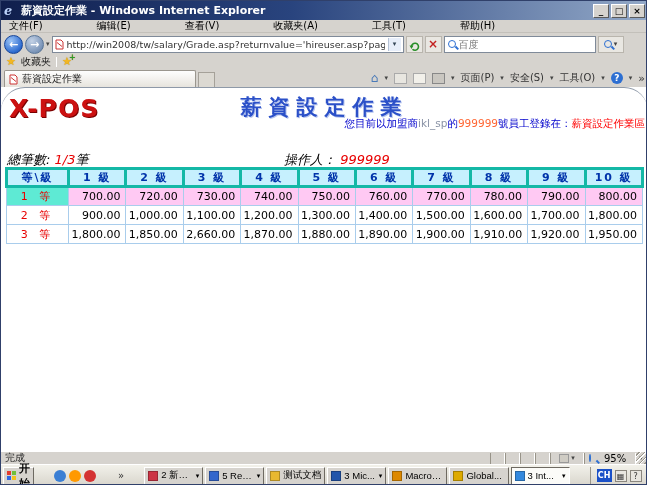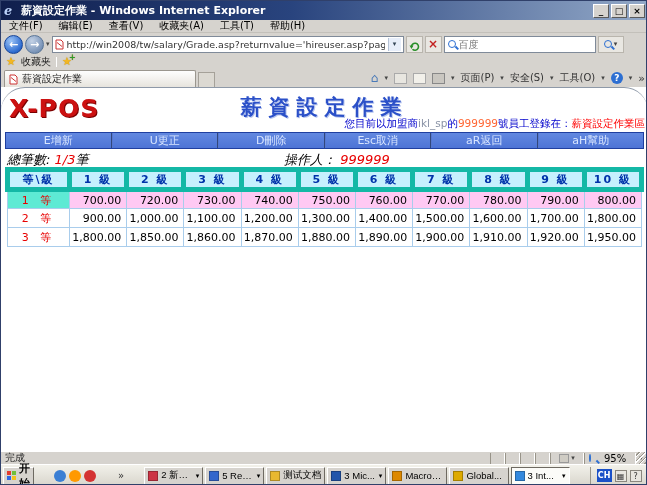--- a/index.html
+++ b/index.html
@@ -13,21 +13,21 @@
     background:linear-gradient(90deg,#101f4d 0%,#29447e 45%,#93a9c8 100%);
     display:flex; align-items:center; padding:0 3px; }
   .ie-logo { width:13px; height:13px; color:#bcd2f8; font:bold italic 13px/13px "DejaVu Serif",serif; margin-right:4px; }
   .title-text { color:#fff; font-size:11px; font-weight:bold; flex:1; white-space:nowrap; overflow:hidden; }
   .win-btn { width:16px; height:14px; margin-left:2px; background:#d6d3ce;
     border:1px solid; border-color:#fff #5a5a5a #5a5a5a #fff; font:bold 9px/12px "DejaVu Sans",sans-serif;
     text-align:center; color:#000; }
 
   
   .menubar { position:absolute; left:0; top:19px; width:647px; height:13px; background:#d6d3ce;
-    display:flex; align-items:center; font-size:10px; color:#000; border-bottom:1px solid #c3c0ba; }
+    display:flex; align-items:center; font-size:10px; color:#000; border-bottom:1px solid #c3c0ba;gap:38px; }
   .menu-item { padding:0 8px; }
 
   
   .addrbar { position:absolute; left:0; top:32px; width:647px; height:22px; background:#d6d3ce;
     display:flex; align-items:center; padding:0 3px; gap:2px; }
   .nav-circle { width:19px; height:19px; border-radius:50%;
     background:radial-gradient(circle at 35% 30%,#9cc4f6,#2e6cd0 70%,#174a9c);
     border:1px solid #16459a; color:#fff; font:bold 11px/17px "DejaVu Sans",sans-serif; text-align:center; }
   .nav-circle.fwd { background:radial-gradient(circle at 35% 30%,#c3d2e6,#7a94b8 70%,#5a7698); border-color:#5a7698; }
   .tiny-caret { font-size:7px; color:#444; }
@@ -80,21 +80,21 @@
     display:flex; background:var(--toolbar-blue); border:1px solid var(--toolbar-border); }
   .tb-btn { flex:1; color:#d9e6ff; font-size:11px; text-align:center; line-height:15px;
     background:linear-gradient(#6288e0,#4d74d6); cursor:default; }
   .tb-btn + .tb-btn { border-left:2px groove #5577d0; }
   .record-row { position:absolute; left:6px; top:63px; width:630px; font-size:13px; color:#000;font-style:italic; }
   .rec-red { color:var(--accent-red); }
   .op-label { position:absolute; left:277px; }
   .salary-table { position:absolute; left:4px; top:79px; width:639px; border-collapse:collapse;
     table-layout:fixed; font-size:11px; border:1px solid #6fa6d8; }
   .salary-table th { height:17px; background:var(--header-cyan); color:#0033aa;
-    font-weight:bold; border:5px solid #14b8a6; letter-spacing:2px; }
+    font-weight:bold; border:3px solid #14b8a6; letter-spacing:2px; }
   .salary-table td { height:19px; border:1px solid #a9cdec; }
   .grade-cell { color:var(--accent-red); text-align:center; letter-spacing:4px; }
   .val-cell { text-align:right; padding-right:5px; color:#000; }
   tr.selected td { background:var(--selected-pink); }
   tr.selected .grade-cell { background:#5eead4; }
 
   
   .statusbar { position:absolute; left:0; top:450px; width:647px; height:13px; background:#d6d3ce;
     border-top:1px solid #fff; display:flex; align-items:center; font-size:10px; color:#222; }
   .st-text { flex:1; padding-left:4px; }
@@ -222,28 +222,20 @@
       <span style="font-size:11px;">»</span>
     </div>
   </div>
 
   <div class="content">
     <div class="logo">X-POS</div>
     <div class="page-title-wrap">
       <span class="page-title">薪資設定作業</span>
     </div>
     <div class="login-line" id="login-line"><span style="color: rgb(0, 0, 204);">您目前以加盟商</span><span style="color: rgb(138, 147, 166);">ikl_sp</span><span style="color: rgb(0, 0, 204);">的</span><span style="color: rgb(255, 102, 51);">999999</span><span style="color: rgb(0, 0, 204);">號員工登錄在：</span><span style="color: rgb(255, 0, 0);">薪資設定作業區</span></div>
-    <div class="blue-toolbar" id="blue-toolbar">
-        <div class="tb-btn">E增新</div>
-        <div class="tb-btn">U更正</div>
-        <div class="tb-btn">D刪除</div>
-        <div class="tb-btn">Esc取消</div>
-        <div class="tb-btn">aR返回</div>
-        <div class="tb-btn">aH幫助</div>
-      </div>
     <div class="record-row">
       <span>總筆數:</span>
       <span class="rec-red">1/3</span><span>筆</span>
       <span class="op-label">
         <span>操作人：</span>
         <span class="rec-red">999999</span>
       </span>
     </div>
     <table class="salary-table">
       <colgroup>
@@ -288,21 +280,21 @@
             <td class="val-cell">1,400.00</td>
             <td class="val-cell">1,500.00</td>
             <td class="val-cell">1,600.00</td>
             <td class="val-cell">1,700.00</td>
             <td class="val-cell">1,800.00</td>
           </tr>
           <tr>
             <td class="grade-cell">3 等</td>
             <td class="val-cell">1,800.00</td>
             <td class="val-cell">1,850.00</td>
-            <td class="val-cell">1,860.00</td>
+            <td class="val-cell">2,660.00</td>
             <td class="val-cell">1,870.00</td>
             <td class="val-cell">1,880.00</td>
             <td class="val-cell">1,890.00</td>
             <td class="val-cell">1,900.00</td>
             <td class="val-cell">1,910.00</td>
             <td class="val-cell">1,920.00</td>
             <td class="val-cell">1,950.00</td>
           </tr>
         </tbody>
     </table>

